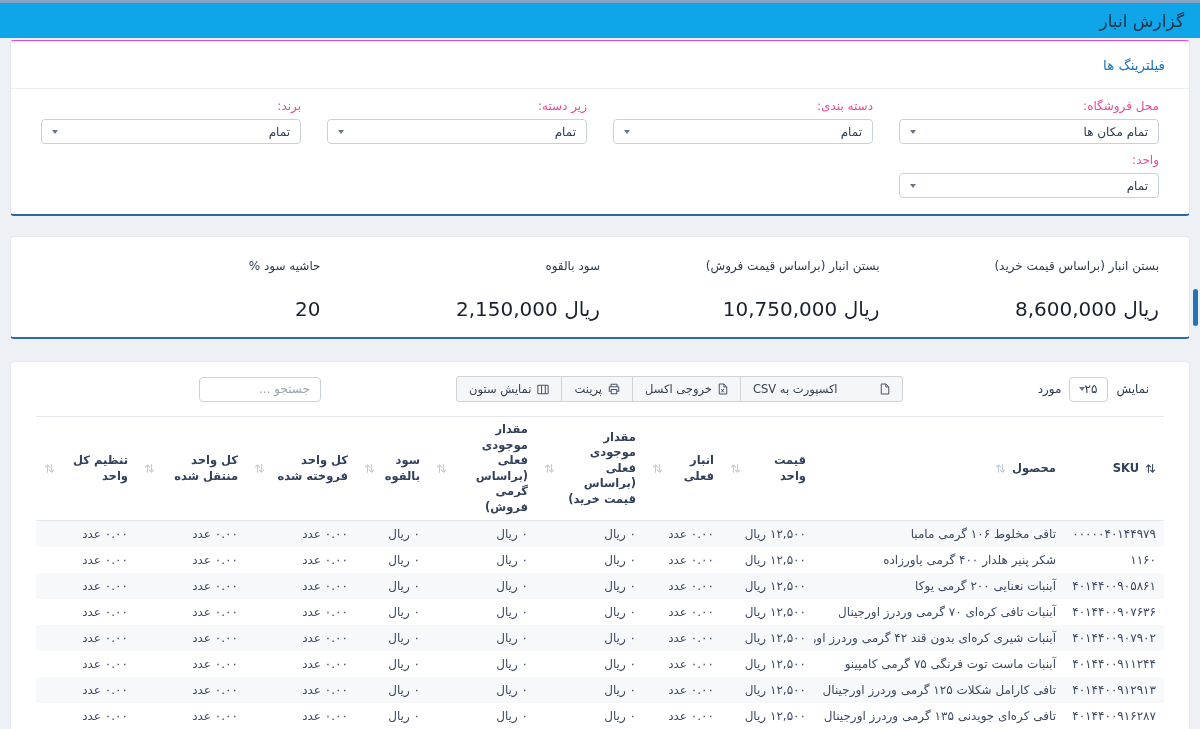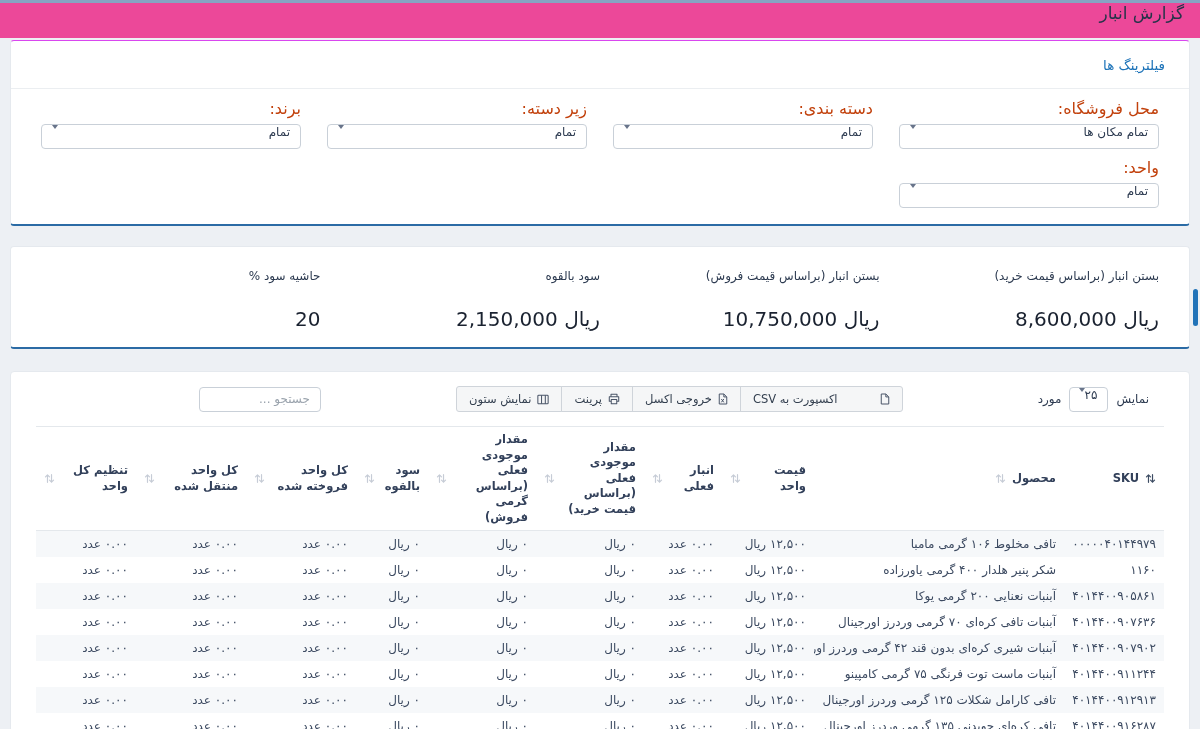--- a/index.html
+++ b/index.html
@@ -5,47 +5,47 @@
   * { margin:0; padding:0; box-sizing:border-box; }
   html,body { width:1200px; height:729px; overflow:hidden; }
   body {
     background:#edf0f4;
     font-family:"DejaVu Sans", sans-serif;
     direction:rtl;
     color:#2c3a50;
   }
   
   .topbar {
-    height:38px; background:#ec4899;
+    height:38px; background:#0ea5e9;
     border-top:3px solid #87a3c3;
-    display:flex; align-items:flex-start; padding:0 16px;
+    display:flex; align-items:center; padding:0 16px;
   }
   .page-title { font-size:17px; font-weight:400; color:#26344a; }
 
   
   .card {
     background:#fff; margin:0 10px; border:1px solid #e5e9ee;
     border-radius:4px;
   }
   .filter-card { margin-top:2px; border-top:1px solid #d946ef; border-bottom:2px solid #2b6ba5; }
   .filter-head {
     height:48px; display:flex; align-items:center; gap:7px;
     padding:0 24px; border-bottom:1px solid #ebeef1;
     color:#1b72b8; font-size:13.5px;
   }
   .filter-ic { display:inline-flex; color:#1b72b8; }
   .filter-body {
     padding:10px 30px 16px;
     display:grid; grid-template-columns:repeat(4,1fr);
     column-gap:26px; row-gap:9px;
   }
-  .f-label { font-size:16px; color:#c2410c; margin-bottom:6px; }
+  .f-label { font-size:12px; color:#ec4899; margin-bottom:6px; }
   .select {
     height:25px; border:1px solid #c9d0d8; border-radius:4px; background:#fff;
-    display:flex; align-items:flex-start; justify-content:space-between;
+    display:flex; align-items:center; justify-content:space-between;
     padding:0 10px; font-size:12px; color:#2c3a50; cursor:pointer;
   }
   .caret {
     width:0; height:0; border-left:3.5px solid transparent;
     border-right:3.5px solid transparent; border-top:4.2px solid #68748a;
   }
 
   
   .summary-card { margin-top:20px; border-bottom:2px solid #2b6ba5; }
   .stats {

